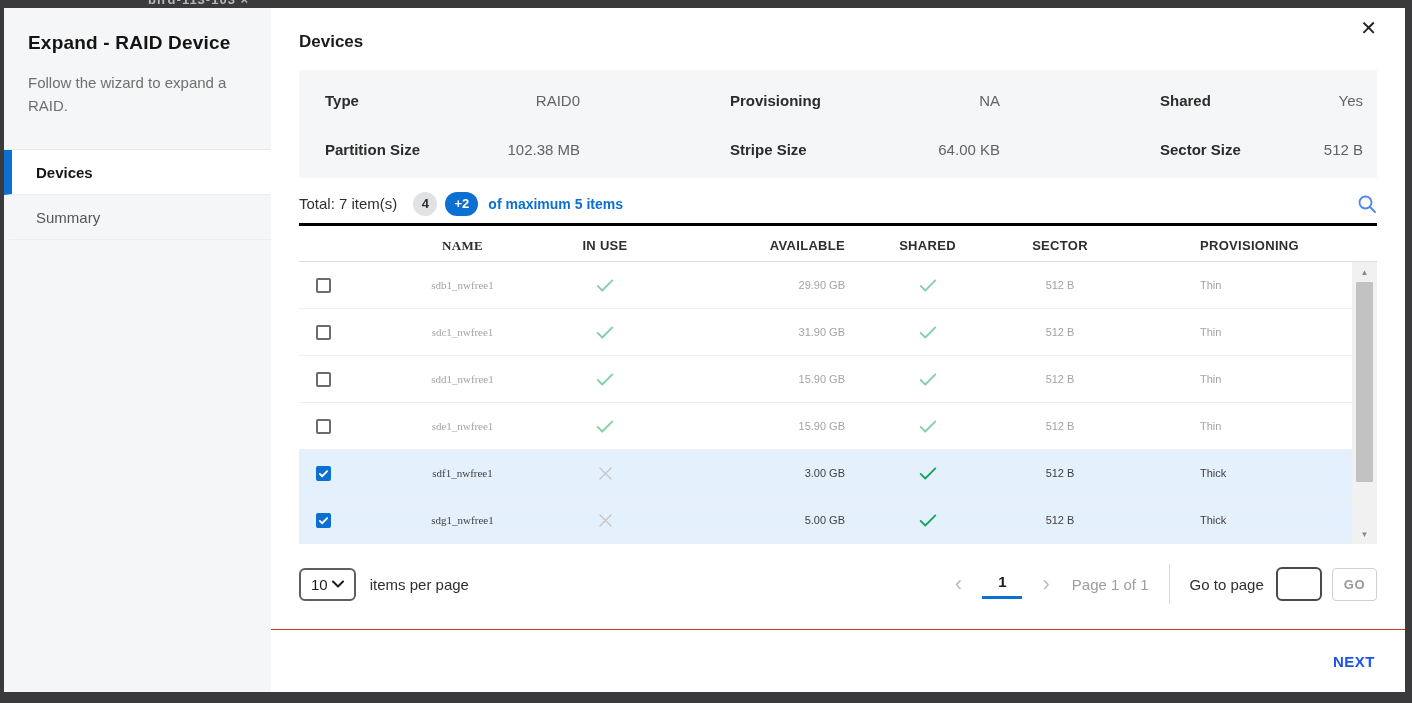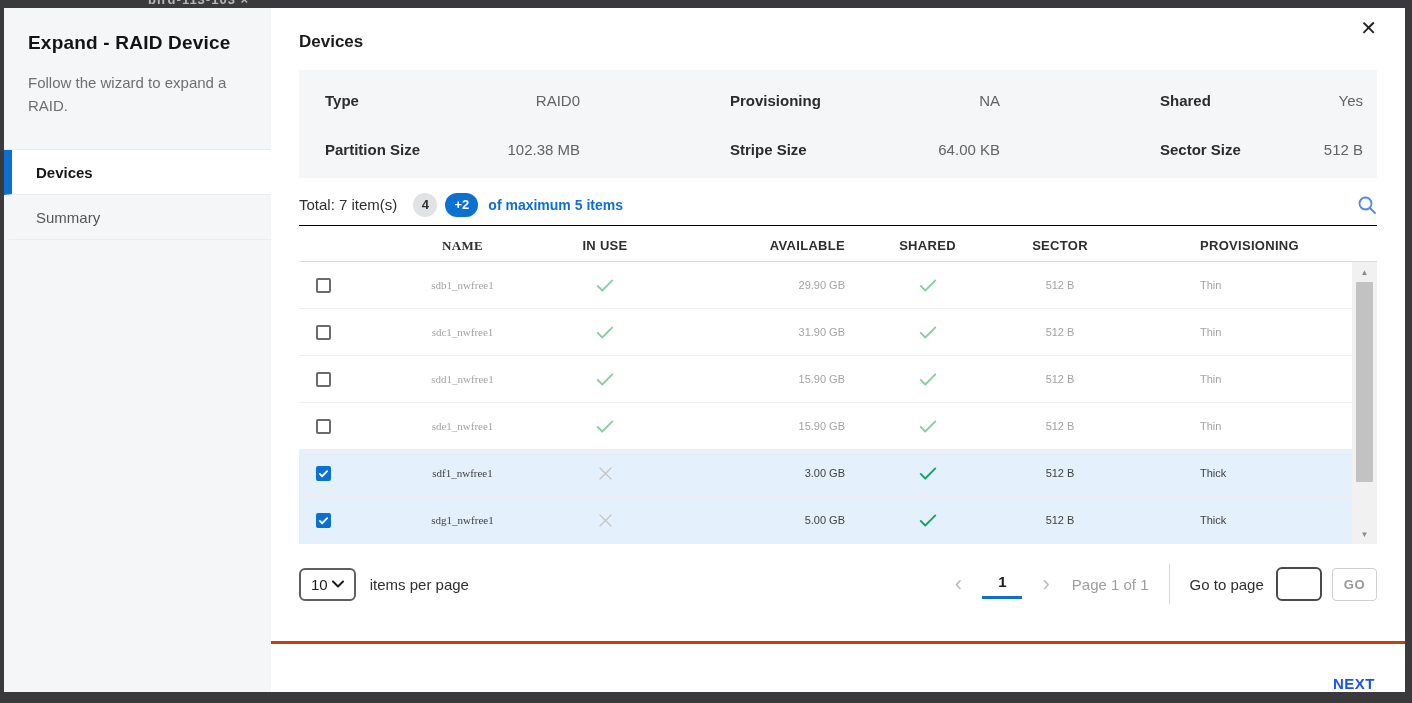--- a/index.html
+++ b/index.html
@@ -30,21 +30,21 @@
 
   .info-panel { background:#f5f6f7; margin-top:18px; padding:22px 14px 20px 26px; }
   .info-grid { display:grid; grid-template-columns:130px 125px 280px 140px 280px 1fr;
     row-gap:32px; align-items:center; }
   .info-label { font-size:15px; font-weight:bold; color:#2c2c2c; }
   .info-label.pad150 { padding-left:150px; }
   .info-label.pad160 { padding-left:160px; }
   .info-value { font-size:15px; color:#636363; text-align:right; }
 
   .total-bar { display:flex; align-items:center; height:42px; margin-top:6px;
-    border-bottom:1px solid #000000; }
+    border-bottom:3px solid #000000; }
   .total-text { font-size:15px; color:#2f2f2f; }
   .badge-gray { width:24px; height:24px; border-radius:50%; background:#e1e2e3; color:#2f2f2f;
     font-size:13px; font-weight:bold; display:flex; align-items:center; justify-content:center; margin-left:16px; }
   .badge-blue { min-width:33px; height:24px; border-radius:13px; background:#0b70d1; color:#ffffff;
     font-size:13px; font-weight:bold; display:flex; align-items:center; justify-content:center;
     padding:0 9px; margin-left:8px; }
   .max-text { font-size:14px; font-weight:bold; color:#0b70d1; margin-left:10px; }
   .search-btn { margin-left:auto; background:none; border:none; cursor:pointer; display:flex; color:#4f86f0; }
 
   
@@ -87,22 +87,22 @@
     padding:4px 16px 6px 16px; margin:0 14px; cursor:pointer; }
   .pg-info { color:#9e9e9e; margin-left:16px; }
   .v-div { width:1px; height:40px; background:#d9d9d9; margin:0 20px; }
   .goto-label { color:#2f2f2f; }
   .goto-input { width:46px; height:34px; border:2px solid #4a4a4a; border-radius:6px; margin-left:12px;
     font-size:15px; padding:0 8px; }
   .go-btn { margin-left:10px; padding:8px 11px; font-size:13px; font-weight:bold; color:#9a9a9a;
     background:#fff; border:1px solid #cfcfcf; border-radius:4px; letter-spacing:.5px; cursor:pointer; }
 
   
-  .footer { margin-top:auto; border-top:3px solid #c2410c; height:51px;
-    display:flex; align-items:flex-end; justify-content:flex-end; margin-left:-28px; margin-right:-28px; padding:0 30px; }
+  .footer { margin-top:auto; border-top:1px solid #c2410c; height:63px;
+    display:flex; align-items:center; justify-content:flex-end; margin-left:-28px; margin-right:-28px; padding:0 30px; }
   .next-btn { background:none; border:none; color:#1a53e8; font-size:15px; font-weight:bold;
     letter-spacing:.5px; cursor:pointer; }
 </style>
 </head>
 <body>
 
 <div class="backdrop">
   <div class="bg-tab">
     <span>bird-113-103  ×</span>
   </div>

